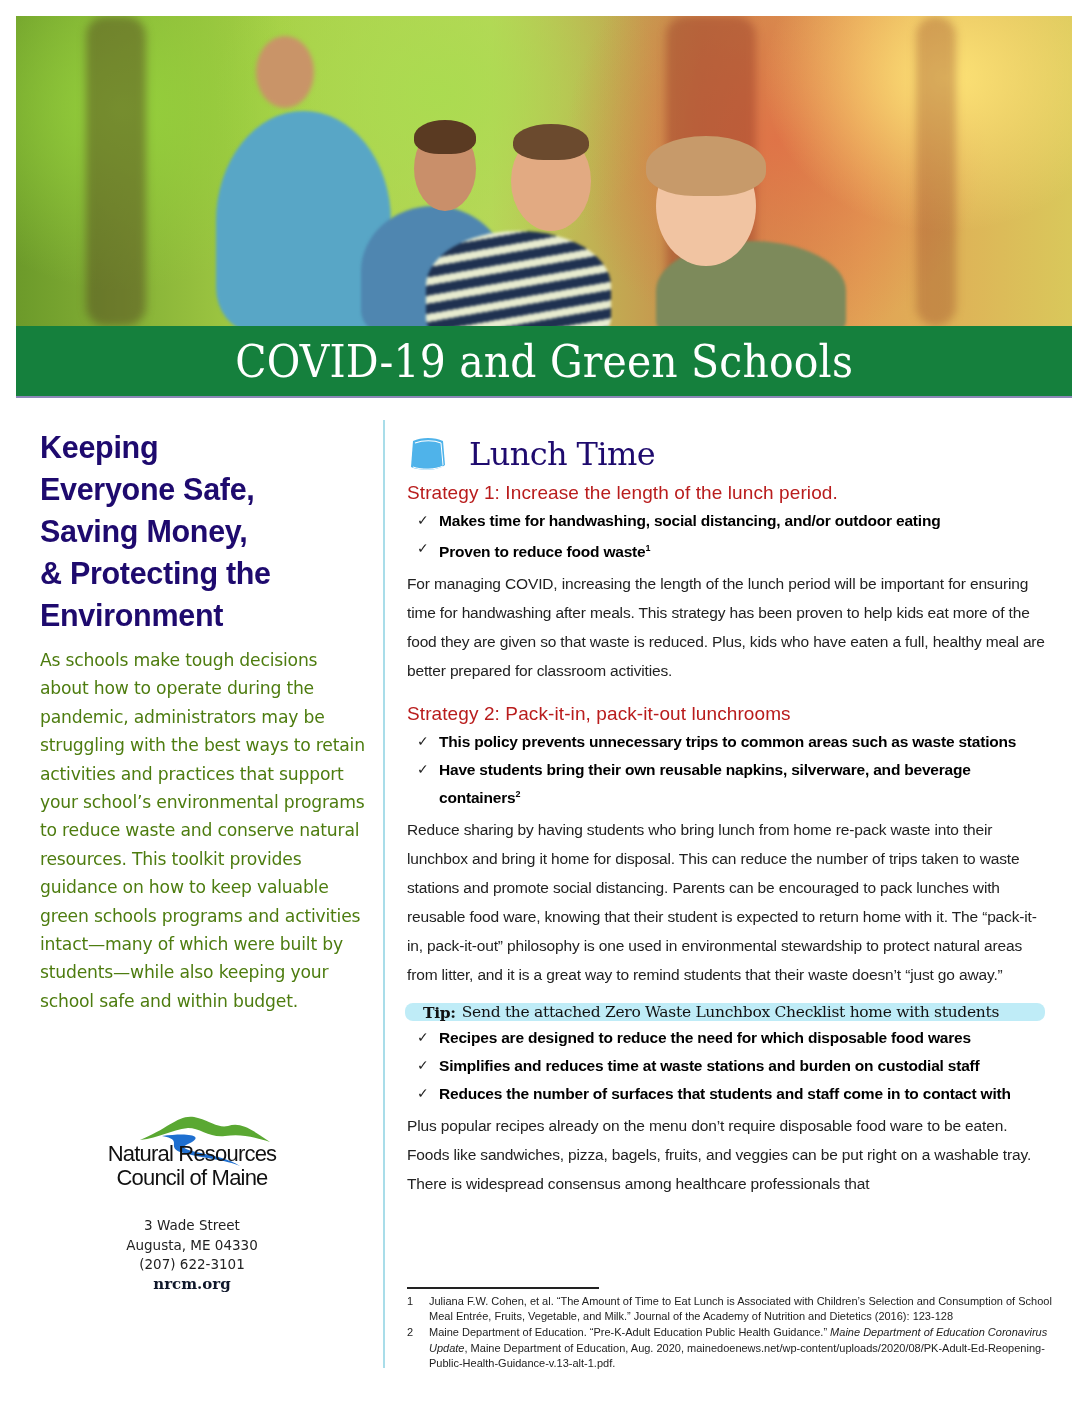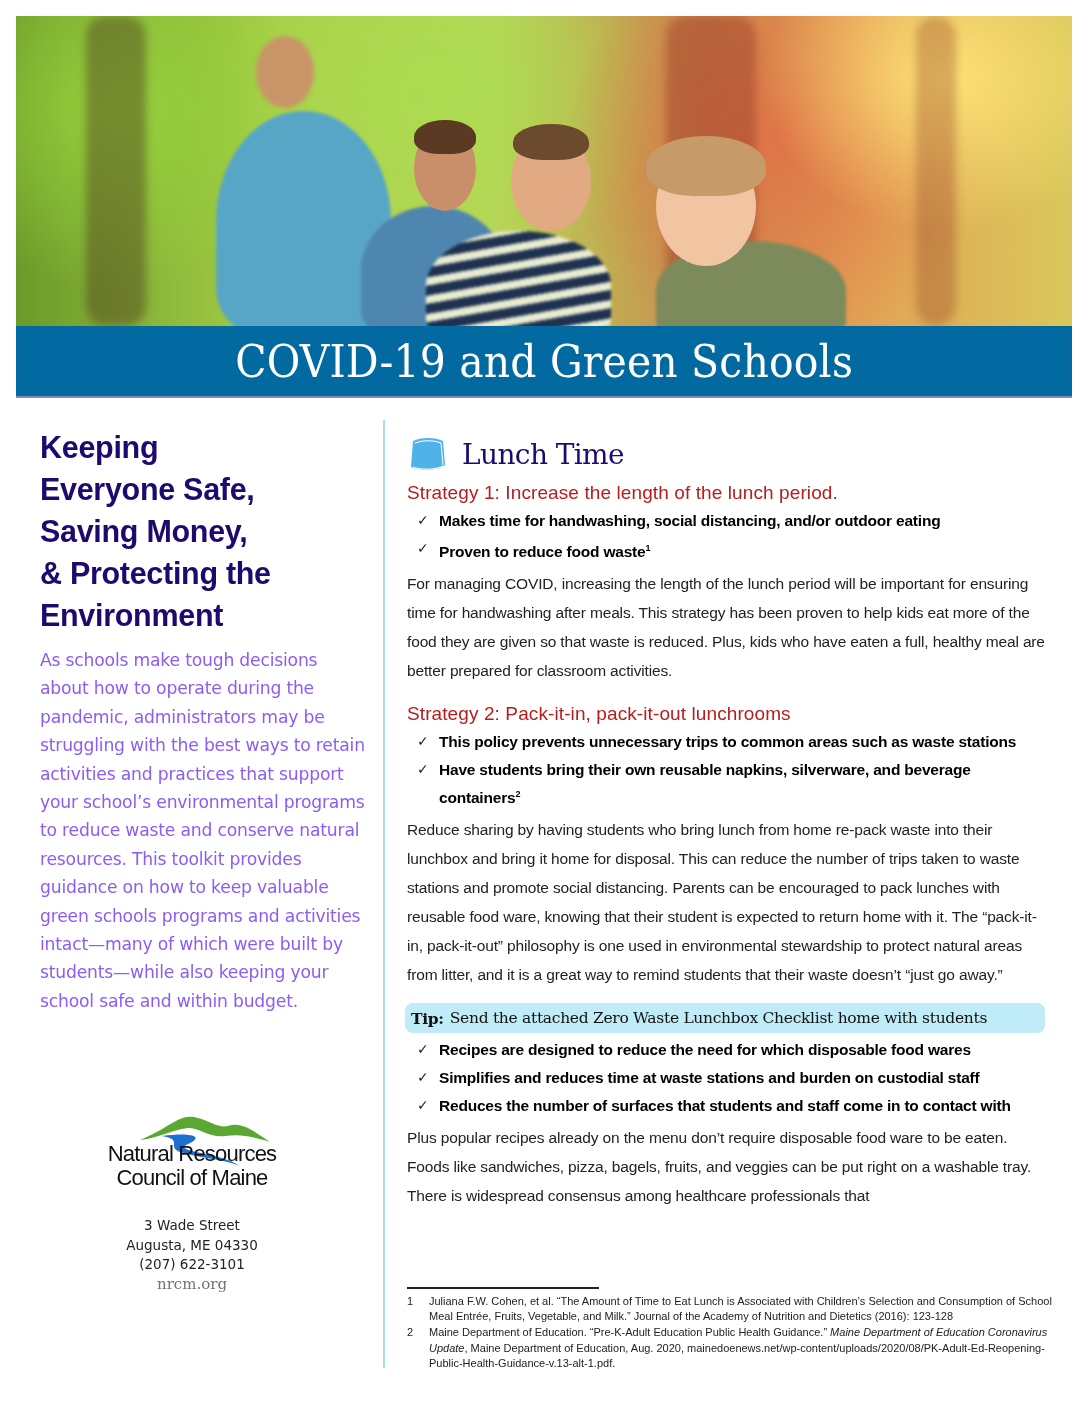--- a/index.html
+++ b/index.html
@@ -13,51 +13,51 @@
         radial-gradient(ellipse 280px 260px at 10% 30%, rgba(150,210,60,0.95), rgba(150,210,60,0) 70%),
         radial-gradient(ellipse 320px 260px at 40% 25%, rgba(170,220,80,0.9), rgba(170,220,80,0) 70%),
         linear-gradient(90deg, #6c9a2a 0%, #a8d047 25%, #b9d65a 45%, #c98a4c 65%, #e2a255 80%, #d9c85b 100%);
     }
     .hero .tree { position: absolute; background: rgba(80,60,30,0.45); border-radius: 20px; filter: blur(4px); }
     .hero .figure { position: absolute; border-radius: 50% 50% 20% 20%; filter: blur(1.5px); }
     .hero .head { position: absolute; border-radius: 50%; background: #e7b48c; }
     .hero .hair { position: absolute; border-radius: 50% 50% 40% 40%; }
 
     
-    .title-band { position: absolute; left: 16px; top: 326px; width: 1056px; height: 70px; background: #0369a1; border-bottom: 2px solid #8c87b8; display: flex; align-items: center; justify-content: center; }
+    .title-band { position: absolute; left: 16px; top: 326px; width: 1056px; height: 70px; background: #15803d; border-bottom: 2px solid #8c87b8; display: flex; align-items: center; justify-content: center; }
     .title-band h1 { margin: 0; color: #ffffff; font-family: "DejaVu Serif", serif; font-weight: normal; font-size: 44px; letter-spacing: 0.2px; transform: scaleX(0.93); }
 
     
     .left-col { position: absolute; left: 40px; top: 426px; width: 330px; }
     .left-col h2 { margin: 0; color: #1e0a6e; font-family: Liberation Sans, sans-serif; font-weight: bold; font-size: 30.5px; line-height: 42px; letter-spacing: -0.3px; }
-    .intro { margin-top: 10px; font-family: "DejaVu Sans", sans-serif; font-size: 17.2px; line-height: 28.4px; color: #8b5cf6; letter-spacing: -0.2px; }
+    .intro { margin-top: 10px; font-family: "DejaVu Sans", sans-serif; font-size: 17.2px; line-height: 28.4px; color: #4d7c0f; letter-spacing: -0.2px; }
 
     .logo { position: absolute; left: 100px; top: 1098px; width: 190px; height: 100px; }
     .logo-text { position: absolute; left: 82px; top: 1142px; width: 220px; text-align: center; font-family: "Liberation Sans", sans-serif; font-size: 22px; line-height: 24px; color: #111; letter-spacing: -0.8px; }
     .address { position: absolute; left: 82px; top: 1216px; width: 220px; text-align: center; font-family: "DejaVu Sans", sans-serif; font-size: 13.5px; line-height: 19.5px; color: #222; }
-    .address .web { font-family: "DejaVu Serif", serif; font-weight: normal; color: #737373; font-size: 15px; }
+    .address .web { font-family: "DejaVu Serif", serif; font-weight: bold; color: #0f172a; font-size: 15px; }
 
     
     .divider { position: absolute; left: 383px; top: 420px; width: 2px; height: 948px; background: #a9dde9; }
 
     
     .right-col { position: absolute; left: 407px; top: 430px; width: 640px; }
     .section-head { display: flex; align-items: center; height: 48px; }
     .lunchbox-icon { width: 40px; height: 38px; margin-right: 10px; }
-    .section-head h3 { margin: 5px; font-family: "DejaVu Serif", serif; font-weight: normal; font-size: 28px; color: #1e0a6e; letter-spacing: -0.6px; }
+    .section-head h3 { margin: 12px; font-family: "DejaVu Serif", serif; font-weight: normal; font-size: 32px; color: #1e0a6e; letter-spacing: -0.6px; }
 
     .strategy { margin: 0; font-family: "Liberation Sans", sans-serif; font-size: 19px; color: #b91c1c; letter-spacing: 0.1px; }
     .s1 { margin-top: 4px; }
     ul.checks { list-style: none; margin: 4px 0 0 0; padding: 0; }
     ul.checks li { position: relative; padding-left: 32px; font-family: "Liberation Sans", sans-serif; font-weight: bold; font-size: 15.5px; line-height: 25px; color: #000; margin-bottom: 3px; letter-spacing: -0.2px; }
     ul.checks li .chk { position: absolute; left: 10px; top: 0; font-weight: normal; font-size: 14px; color: #222; }
     ul.checks li sup { font-size: 9px; }
     p.body { margin: 5px 0 0 0; font-family: "Liberation Sans", sans-serif; font-size: 15.5px; line-height: 29px; color: #222; letter-spacing: -0.15px; }
 
-    .tip { margin-top: 14px; width: 640px; margin-left: -2px; height: 30px; background: #bfecf7; border-radius: 8px; display: flex; align-items: center; padding-left: 6px; box-sizing: border-box; font-family: "DejaVu Serif", serif; font-size: 15.5px; color: #111; letter-spacing: -0.3px; }
+    .tip { margin-top: 14px; width: 640px; margin-left: -2px; height: 18px; background: #bfecf7; border-radius: 8px; display: flex; align-items: center; padding-left: 18px; box-sizing: border-box; font-family: "DejaVu Serif", serif; font-size: 15.5px; color: #111; letter-spacing: -0.3px; }
     .tip b { margin-right: 6px; }
 
     .footnotes { position: absolute; left: 407px; top: 1287px; width: 645px; }
     .fn-rule { width: 192px; height: 2px; background: #222; margin-bottom: 5px; }
     .fn { display: flex; font-family: "Liberation Sans", sans-serif; font-size: 11px; line-height: 15.2px; color: #222; margin-bottom: 1px; }
     .fn .num { width: 22px; flex: none; }
     .fn em { font-style: italic; }
   </style>
 </head>
 <body>

